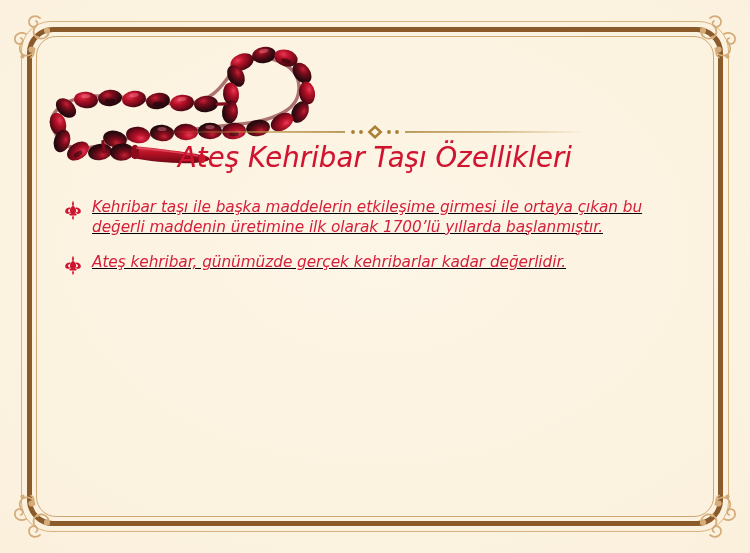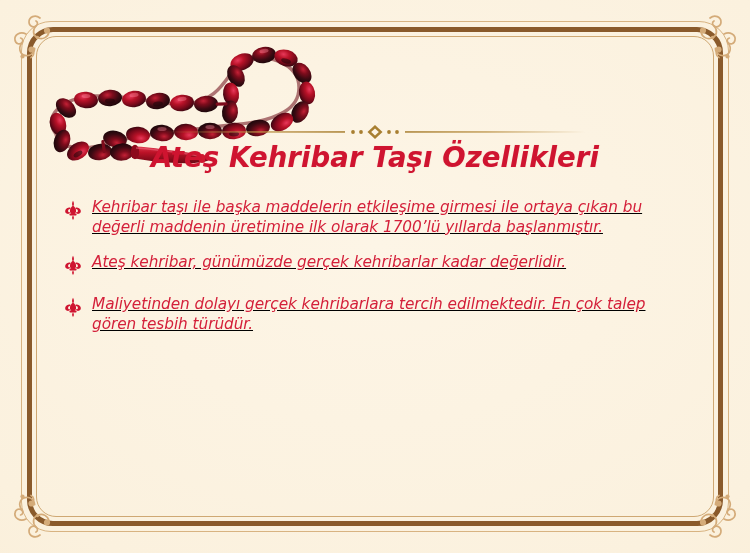--- a/index.html
+++ b/index.html
@@ -83,21 +83,21 @@
     position: relative;
     width: 420px;
     height: 16px;
     margin: 0 auto 2px auto;
   }
   #divider svg { display:block; width: 420px; height: 16px; }
 
   #page-title {
     font-family: "DejaVu Sans", sans-serif;
     font-style: italic;
-    font-weight: bold;
+    font-weight: normal;
     font-size: 27.5px;
     letter-spacing: 0.1px;
     color: #cf1430;
     white-space: nowrap;
     line-height: 1.12;
     text-shadow: 0 0 1px rgba(207,20,48,0.25);
   }
 
   
   #bullets {
@@ -376,36 +376,16 @@
                      C13.4 14.2 12.2 13.4 11.9 12.2 C13 12.6 13.9 12 13.9 11
                      C13.9 9.7 12.9 8.6 11.4 9 Z"></path>
             <rect x="5.4" y="13.6" width="7.2" height="1.9" rx="0.9"></rect>
             <path d="M9 15.6 C10.1 17 10.3 18.6 9 20 C7.7 18.6 7.9 17 9 15.6 Z"></path>
           </g>
         </svg>
       </span>
       <span class="bullet-text">Ateş kehribar, günümüzde gerçek kehribarlar kadar değerlidir.</span>
     </div>
 
-    <div class="bullet-row">
-      <span class="bullet-mark">
-        <svg viewBox="0 0 18 20" xmlns="http://www.w3.org/2000/svg">
-          <g fill="#cf1430">
-            <path d="M9 0.8 C10.4 3.2 10.2 5 9 6.6 C7.8 5 7.6 3.2 9 0.8 Z"></path>
-            <path d="M9 5.6 C11 7.2 12.4 9.2 12 11.6 C11.7 13.4 10.3 14.6 9 15.2
-                     C7.7 14.6 6.3 13.4 6 11.6 C5.6 9.2 7 7.2 9 5.6 Z"></path>
-            <path d="M6.2 7.6 C4.2 7.2 2.2 8.2 1.4 10 C0.7 11.7 1.6 13.4 3.2 13.8
-                     C4.6 14.2 5.8 13.4 6.1 12.2 C5 12.6 4.1 12 4.1 11
-                     C4.1 9.7 5.1 8.6 6.6 9 Z"></path>
-            <path d="M11.8 7.6 C13.8 7.2 15.8 8.2 16.6 10 C17.3 11.7 16.4 13.4 14.8 13.8
-                     C13.4 14.2 12.2 13.4 11.9 12.2 C13 12.6 13.9 12 13.9 11
-                     C13.9 9.7 12.9 8.6 11.4 9 Z"></path>
-            <rect x="5.4" y="13.6" width="7.2" height="1.9" rx="0.9"></rect>
-            <path d="M9 15.6 C10.1 17 10.3 18.6 9 20 C7.7 18.6 7.9 17 9 15.6 Z"></path>
-          </g>
-        </svg>
-      </span>
-      <span class="bullet-text">Maliyetinden dolayı gerçek kehribarlara tercih edilmektedir. En çok talep gören tesbih türüdür.</span>
-    </div>
 
   </div>
 
 </div>
 
 </body></html>

